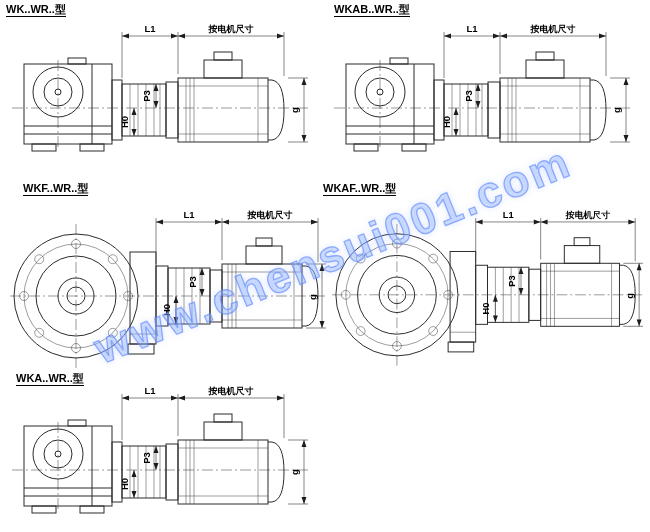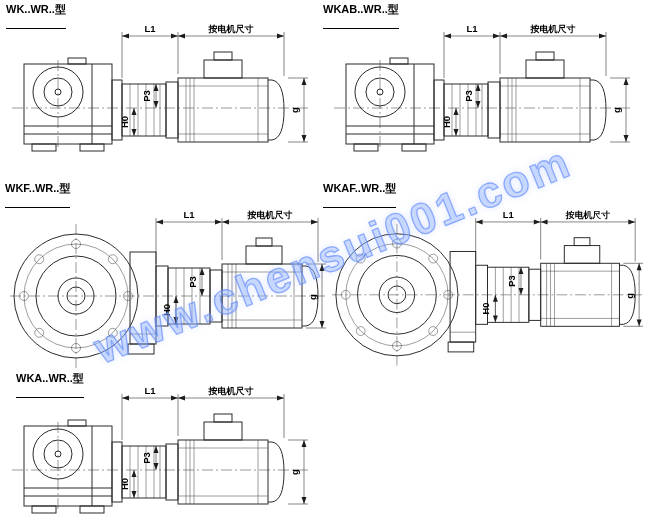--- a/index.html
+++ b/index.html
@@ -1,19 +1,19 @@
 <!DOCTYPE html>
 <html><head>
 <meta charset="utf-8">
 <style>
   *{margin:0;padding:0;box-sizing:border-box}
   body{background:#fff;font-family:"Liberation Sans",sans-serif}
   .page{position:relative;width:650px;height:532px;background:#fff;overflow:hidden}
   .diagram-title{position:absolute;font-size:11px;font-weight:bold;color:#000;
-    border-bottom:1px solid #000;padding-bottom:12px;line-height:13px;
+    border-bottom:1px solid #000;padding-bottom:0px;line-height:13px;
     font-family:"Liberation Sans",sans-serif}
   .drawing{position:absolute}
   .ln{fill:none;stroke:#2b2b2b;stroke-width:1}
   .thin{stroke-width:0.5;stroke:#3a3a3a}
   .cl{fill:none;stroke:#555;stroke-width:0.6;stroke-dasharray:11 3 2 3}
   .dim line{stroke:#333;stroke-width:0.6;fill:none}
   .arr{fill:#1d1d1d;stroke:none}
   .lbl{font-family:"Liberation Sans",sans-serif;font-size:9.5px;font-weight:bold;fill:#000}
   .lbl-cn{font-size:9px;font-weight:bold}
   .watermark{position:absolute;left:18px;top:230px;width:630px;text-align:center;
@@ -97,21 +97,21 @@
     <g class="dim">
       <line x1="280" y1="56" x2="300" y2="56"></line>
         <line x1="280" y1="120" x2="300" y2="120"></line>
       <line x1="296" y1="56" x2="296" y2="120"></line>
       <path class="arr" d="M296,56 l-2.5,7 h5 z"></path>
         <path class="arr" d="M296,120 l-2.5,-7 h5 z"></path>
     </g>
     <text class="lbl" transform="rotate(-90 290 88)" x="290" y="88" text-anchor="middle">g</text>
   </svg>
 
-  <div class="diagram-title" style="left:323px;top:3px">WKAB..WR..型</div>
+  <div class="diagram-title" style="left:334px;top:3px">WKAB..WR..型</div>
 
   <svg class="drawing" style="left:330px;top:22px" width="310" height="152" viewBox="0 0 310 152">
     <line class="cl" x1="4" y1="86" x2="302" y2="86"></line>
     <line class="cl" x1="50" y1="38" x2="50" y2="128"></line>
     <g class="ln">
       <rect x="16" y="42" width="88" height="80"></rect>
       <rect x="60" y="36" width="18" height="6"></rect>
       <circle cx="50" cy="70" r="25"></circle>
         <circle cx="50" cy="70" r="14"></circle>
         <circle cx="50" cy="70" r="3"></circle>
@@ -173,21 +173,21 @@
     <g class="dim">
       <line x1="280" y1="56" x2="300" y2="56"></line>
         <line x1="280" y1="120" x2="300" y2="120"></line>
       <line x1="296" y1="56" x2="296" y2="120"></line>
       <path class="arr" d="M296,56 l-2.5,7 h5 z"></path>
         <path class="arr" d="M296,120 l-2.5,-7 h5 z"></path>
     </g>
     <text class="lbl" transform="rotate(-90 290 88)" x="290" y="88" text-anchor="middle">g</text>
   </svg>
 
-  <div class="diagram-title" style="left:5px;top:182px">WKF..WR..型</div>
+  <div class="diagram-title" style="left:23px;top:182px">WKF..WR..型</div>
 
   <svg class="drawing" style="left:6px;top:194px" width="325" height="178" viewBox="0 0 325 178">
     <line class="cl" x1="4" y1="102" x2="320" y2="102"></line>
     <line class="cl" x1="70" y1="30" x2="70" y2="174"></line>
     <g class="ln">
       <circle cx="70" cy="102" r="62"></circle>
       <circle class="thin" cx="70" cy="102" r="52"></circle>
       <circle cx="70" cy="102" r="40"></circle>
       <circle cx="70" cy="102" r="18"></circle>
         <circle cx="70" cy="102" r="9"></circle>

